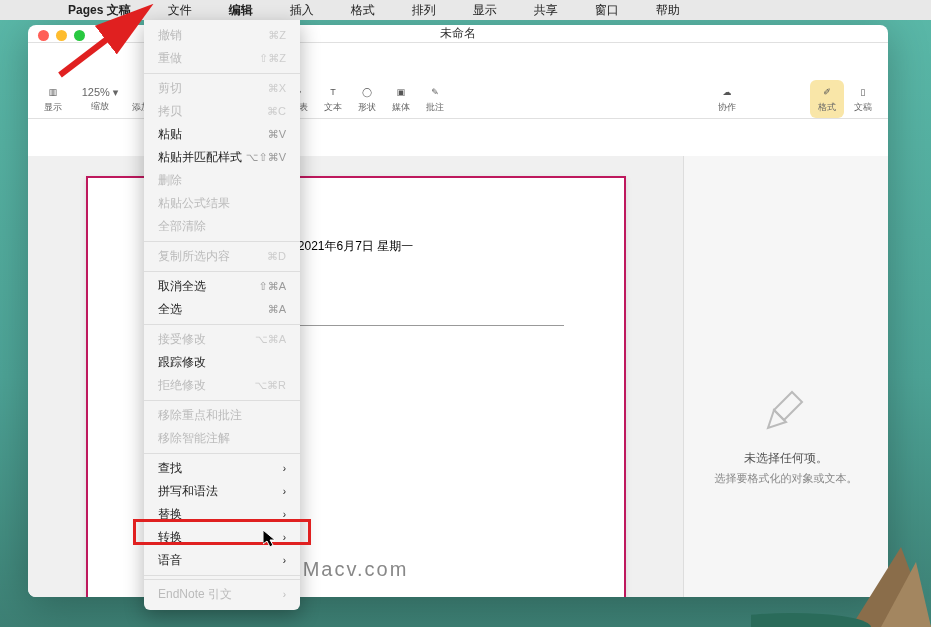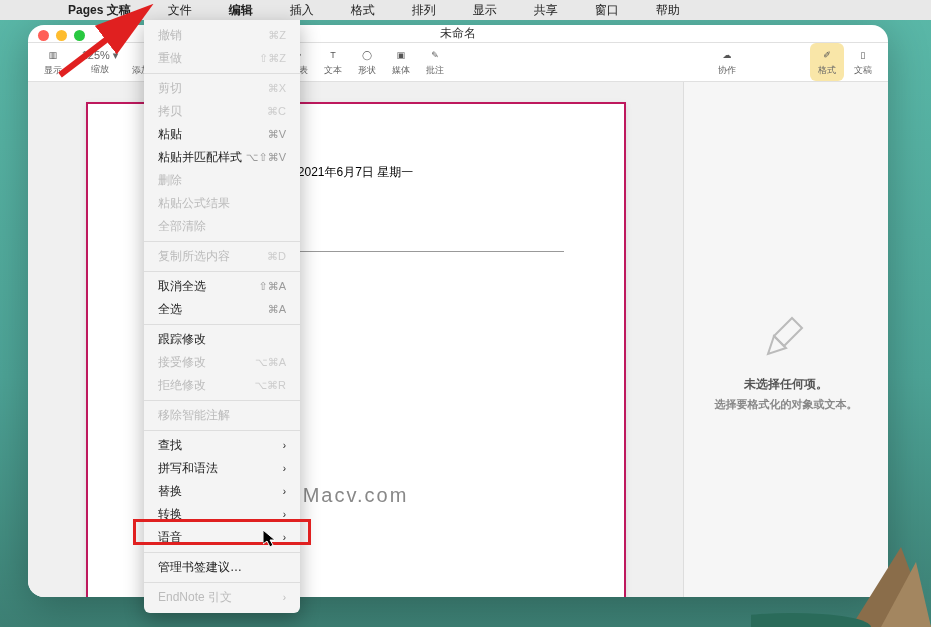--- a/index.html
+++ b/index.html
@@ -4,21 +4,21 @@
 <style>
 * { margin: 0; padding: 0; box-sizing: border-box; font-family: -apple-system, "PingFang SC", "Helvetica Neue", Arial, sans-serif; }
 body { background: linear-gradient(180deg, #5ab8a8 0%, #4da396 60%, #3d8074 100%); width: 931px; height: 627px; overflow: hidden; position: relative; }
 
 
 .menubar { position: absolute; top: 0; left: 0; right: 0; height: 20px; background: #e8e8e8; display: flex; align-items: center; padding: 0 8px; font-size: 12px; color: #222; gap: 14px; z-index: 50; }
 .menubar .apple { font-size: 13px; }
 .menubar span { cursor: default; margin-left: 23px; }
 
 
-.window { position: absolute; top: 25px; left: 28px; right: 43px; bottom: 30px; background: #fff; border-radius: 16px; box-shadow: 0 8px 40px rgba(0,0,0,.25); overflow: hidden; display: flex; flex-direction: column; }
+.window { position: absolute; top: 25px; left: 28px; right: 43px; bottom: 30px; background: #fff; border-radius: 8px; box-shadow: 0 8px 40px rgba(0,0,0,.25); overflow: hidden; display: flex; flex-direction: column; gap: 37px; }
 .titlebar { height: 22px; display: flex; align-items: center; justify-content: center; position: relative; border-bottom: 1px solid #e0e0e0; }
 .traffic { position: absolute; left: 10px; top: 5px; display: flex; gap: 7px; }
 .traffic span { width: 11px; height: 11px; border-radius: 50%; display: block; }
 .tf-close { background: #ff5f57; }
 .tf-min { background: #febc2e; }
 .tf-max { background: #28c840; }
 .title { font-size: 12px; color: #333; }
 
 .toolbar { height: 40px; display: flex; align-items: center; padding: 0 10px; border-bottom: 1px solid #e0e0e0; gap: 4px; }
 .tb-item { display: flex; flex-direction: column; align-items: center; justify-content: center; min-width: 30px; height: 38px; font-size: 9px; color: #666; gap: 1px; }
@@ -32,22 +32,22 @@
 .page { width: 540px; background: #fff; border: 2px solid #be185d; box-shadow: 0 2px 6px rgba(0,0,0,.1); padding: 60px 60px; min-height: 520px; position: relative; }
 .page h1 { font-size: 22px; margin-bottom: 12px; }
 .page hr { margin: 10px 0 16px; border: none; border-top: 1px solid #999; }
 .page .date { text-align: center; font-size: 12px; margin-bottom: 28px; }
 .page .sub { font-size: 14px; font-weight: 600; margin-bottom: 8px; }
 .page p { font-size: 12px; margin-bottom: 60px; }
 .watermark { position: absolute; left: 50%; top: 380px; transform: translateX(-50%); font-size: 20px; color: #888; letter-spacing: 2px; font-family: Liberation Sans, sans-serif; }
 
 .inspector { width: 205px; background: #f6f6f6; border-left: 1px solid #ddd; display: flex; flex-direction: column; align-items: center; justify-content: center; padding: 20px; }
 .brush { width: 48px; height: 48px; margin-bottom: 16px; }
-.insp-line1 { font-size: 12px; color: #555; margin-bottom: 4px; font-weight: bold; }
-.insp-line2 { font-size: 11px; color: #888; text-align: center; font-weight: bold; }
+.insp-line1 { font-size: 12px; color: #555; margin-bottom: 4px; }
+.insp-line2 { font-size: 11px; color: #888; text-align: center; }
 
 
 .dropdown { position: absolute; top: 20px; left: 144px; width: 156px; background: #f4f4f4; border-radius: 0 0 6px 6px; box-shadow: 0 6px 20px rgba(0,0,0,.3); z-index: 60; padding: 4px 0; }
 .menu-item { display: flex; justify-content: space-between; align-items: center; padding: 3px 14px; font-size: 12px; color: #222; }
 .menu-item.disabled { color: #bbb; gap: 14px; }
 .menu-item .shortcut { font-size: 11px; color: #999; }
 .menu-item.disabled .shortcut { color: #ccc; }
 .menu-sep { height: 1px; background: #ddd; margin: 3px 0; }
 .submenu-arrow { font-size: 10px; }
 
@@ -232,34 +232,38 @@
     <div class="menu-sep"></div>
     <div class="menu-item">
       <span>取消全选</span>
       <span class="shortcut">⇧⌘A</span>
     </div>
     <div class="menu-item">
       <span>全选</span>
       <span class="shortcut">⌘A</span>
     </div>
     <div class="menu-sep"></div>
-    <div class="menu-item">
-      <span>跟踪修改</span>
-      <span class="shortcut"></span>
-    </div>
     <div class="menu-item disabled">
       <span>接受修改</span>
       <span class="shortcut">⌥⌘A</span>
     </div>
+    <div class="menu-item">
+      <span>跟踪修改</span>
+      <span class="shortcut"></span>
+    </div>
     <div class="menu-item disabled">
       <span>拒绝修改</span>
       <span class="shortcut">⌥⌘R</span>
     </div>
     <div class="menu-sep"></div>
     <div class="menu-item disabled">
+      <span>移除重点和批注</span>
+      <span class="shortcut"></span>
+    </div>
+    <div class="menu-item disabled">
       <span>移除智能注解</span>
       <span class="shortcut"></span>
     </div>
     <div class="menu-sep"></div>
     <div class="menu-item">
       <span>查找</span>
       <span class="submenu-arrow">›</span>
     </div>
     <div class="menu-item">
       <span>拼写和语法</span>
@@ -271,24 +275,20 @@
     </div>
     <div class="menu-item">
       <span>转换</span>
       <span class="submenu-arrow">›</span>
     </div>
     <div class="menu-item">
       <span>语音</span>
       <span class="submenu-arrow">›</span>
     </div>
     <div class="menu-sep"></div>
-    <div class="menu-item">
-      <span>管理书签建议…</span>
-      <span class="shortcut"></span>
-    </div>
     <div class="menu-sep"></div>
     <div class="menu-item disabled">
       <span>EndNote 引文</span>
       <span class="submenu-arrow">›</span>
     </div>
   </div>
 
 <div class="hl-box"></div>
 
 <svg class="cursor" width="16" height="20">

